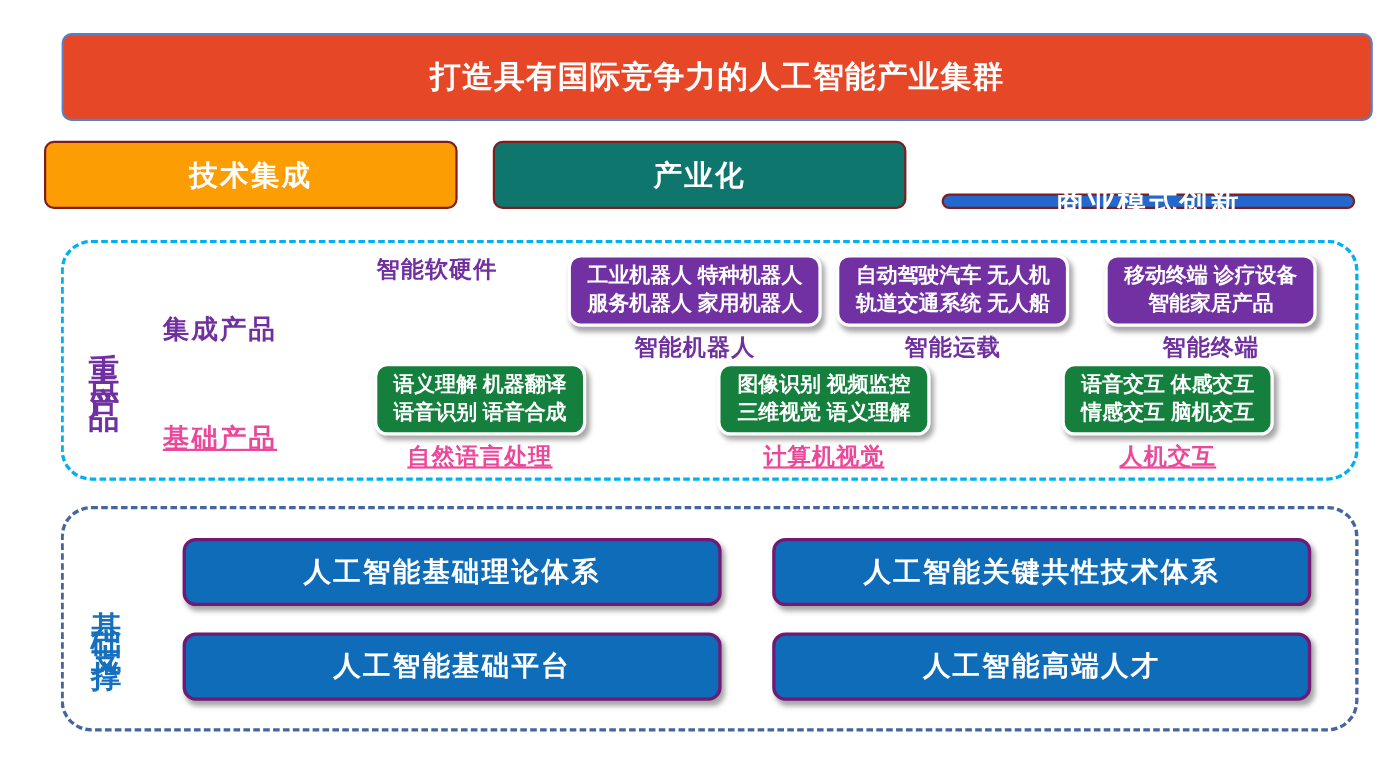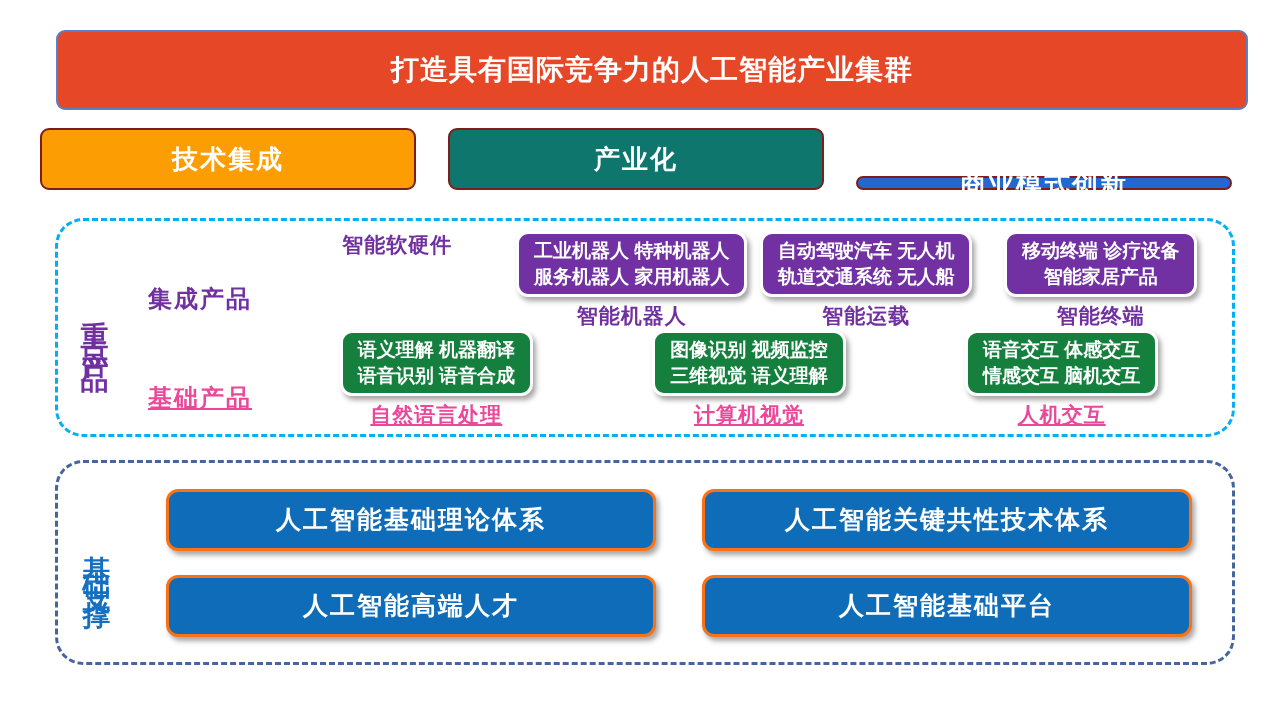--- a/index.html
+++ b/index.html
@@ -68,21 +68,21 @@
   .pbox.purple{background:#7231A2;}
   .pbox.cyan{background:#15803d;}
   .caption{font-weight:bold;font-size:21px;letter-spacing:1px;}
 
   
   .fgrid{
     flex:1;display:grid;grid-template-columns:1fr 1fr;
     column-gap:46px;row-gap:24px;align-content:center;margin-left:44px;
   }
   .fbox{
-    height:62px;background:#0F6CB8;border:3px solid #f97316;border-radius:12px;
+    height:62px;background:#0F6CB8;border:3px solid #701a75;border-radius:12px;
     box-shadow:3px 4px 5px rgba(60,60,60,.45);box-sizing:border-box;
     display:flex;align-items:center;justify-content:center;
     color:#fff;font-weight:bold;font-size:25px;letter-spacing:2px;
   }
 </style>
 </head>
 <body>
 
 <div class="banner">
   <span>打造具有国际竞争力的人工智能产业集群</span>
@@ -162,16 +162,16 @@
     </div>
 
   </div>
 </div>
 
 <div class="section foundation">
   <div class="side-label blue-text">基础支撑</div>
   <div class="fgrid">
     <div class="fbox">人工智能基础理论体系</div>
     <div class="fbox">人工智能关键共性技术体系</div>
+    <div class="fbox">人工智能基础平台</div>
     <div class="fbox">人工智能高端人才</div>
-    <div class="fbox">人工智能基础平台</div>
   </div>
 </div>
 
 </body></html>

